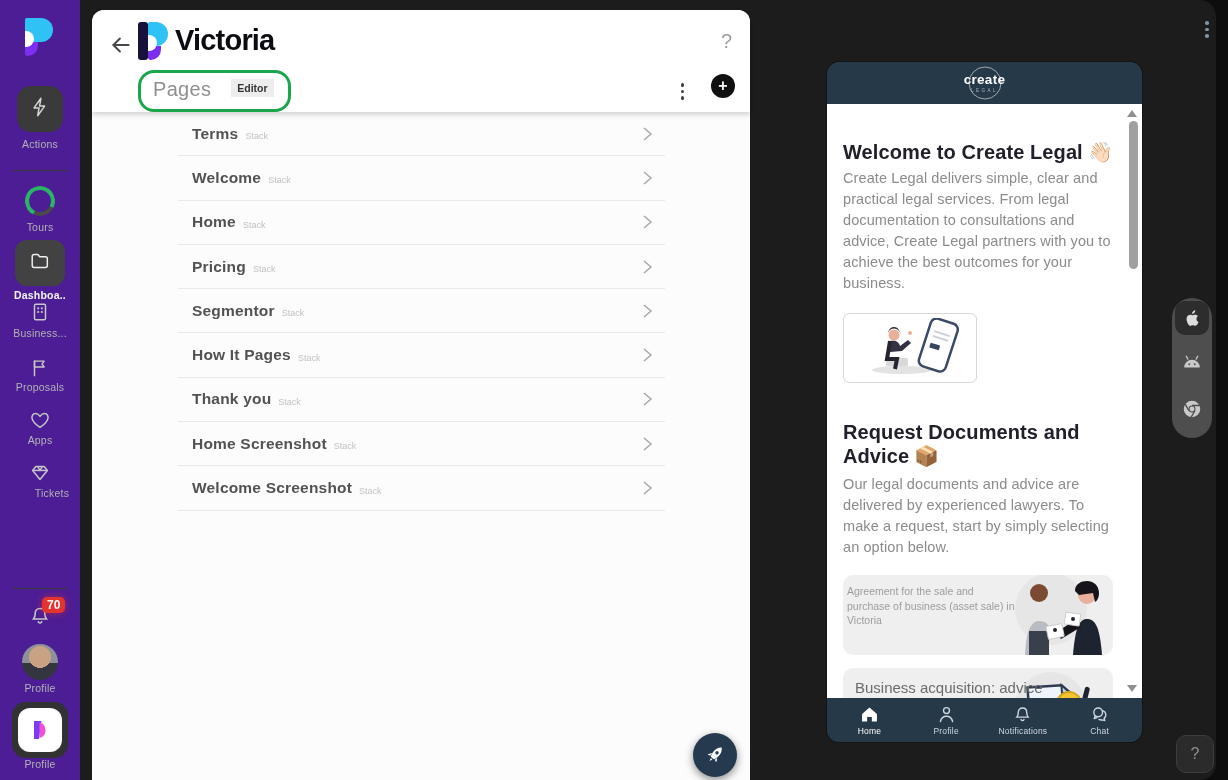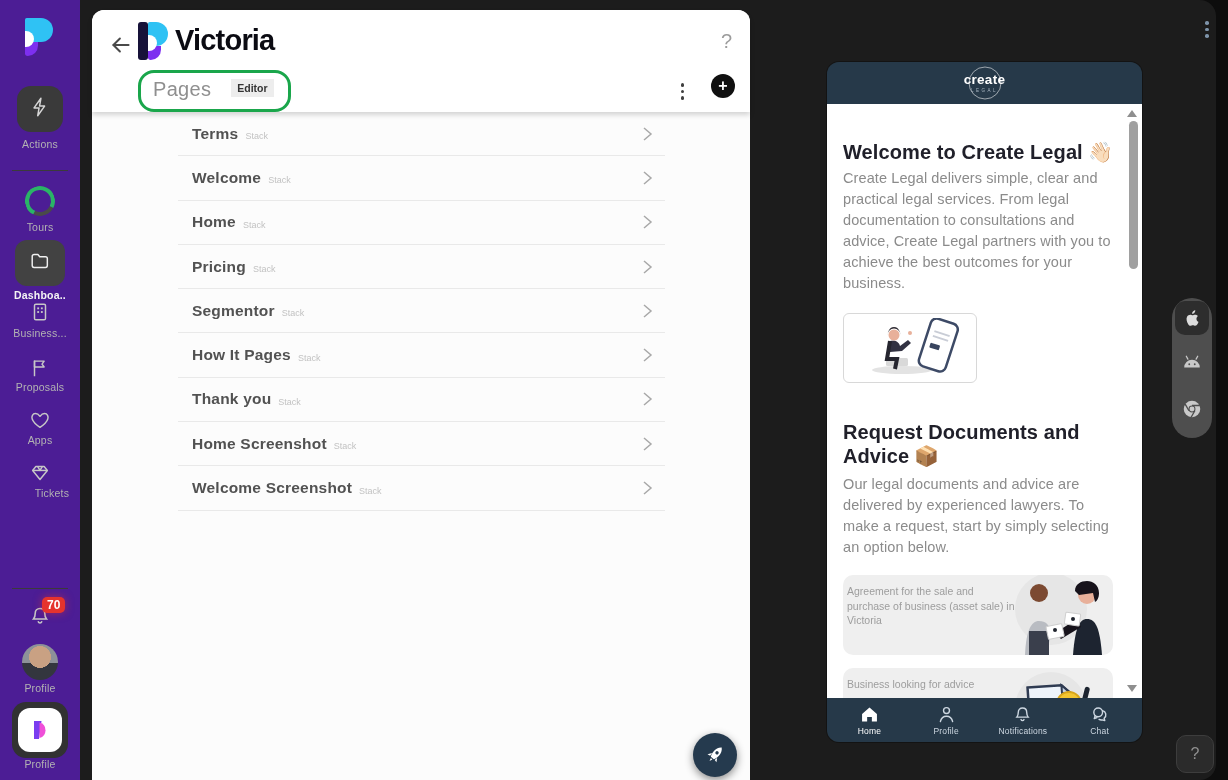--- a/index.html
+++ b/index.html
@@ -401,20 +401,21 @@
         <path d="M92 80c2-26 6-36 14-36 9 0 13 10 15 36z" fill="#1d2430"></path>
         <path d="M96 44l-22 14 6 6 20-12z" fill="#17131b"></path>
         <rect x="66" y="50" width="16" height="13" rx="1" transform="rotate(-12 74 56)" fill="#ffffff" stroke="#cfcfcf"></rect>
         <rect x="84" y="38" width="15" height="12" rx="1" transform="rotate(8 91 44)" fill="#ffffff" stroke="#cfcfcf"></rect>
         <circle cx="74" cy="55" r="2" fill="#20242e"></circle>
           <circle cx="92" cy="44" r="2" fill="#20242e"></circle>
       </svg>
     </div>
 
     <div class="card card-2">
+      <div class="card-title">Business acquisition: advice</div>
       <div class="card-desc">Business looking for advice</div>
       <svg class="card-illus" viewBox="0 0 132 80">
         <circle cx="70" cy="40" r="36" fill="#e6e6e6"></circle>
         <g transform="rotate(-4 70 40)">
           <path d="M48 18h34l8 8v40H48z" fill="#eef4fb" stroke="#2f3b52" stroke-width="2.5"></path>
           <path d="M82 18l8 8h-8z" fill="#c6d4e4" stroke="#2f3b52" stroke-width="2"></path>
           <rect x="54" y="34" width="22" height="2.6" fill="#8a94a3"></rect>
           <rect x="54" y="41" width="22" height="2.6" fill="#8a94a3"></rect>
           <rect x="54" y="48" width="16" height="2.6" fill="#8a94a3"></rect>
         </g>

